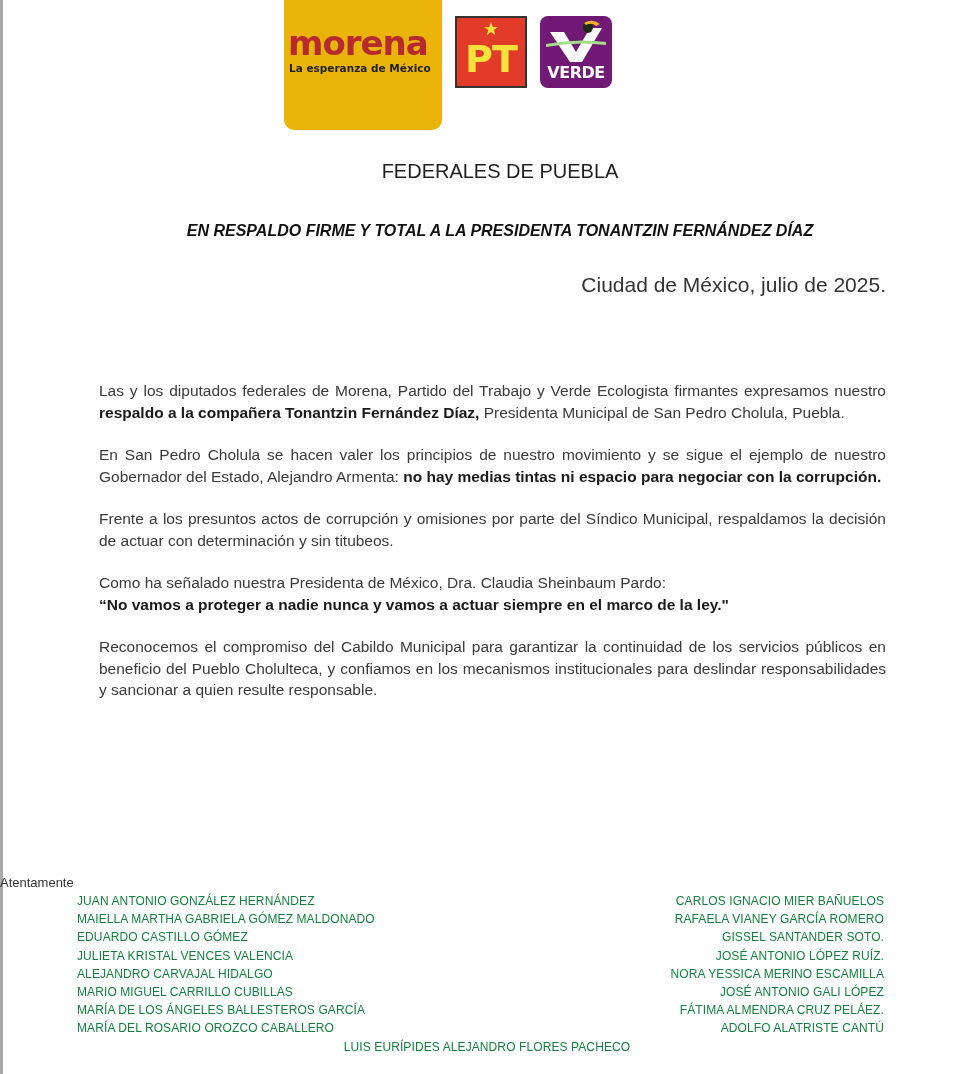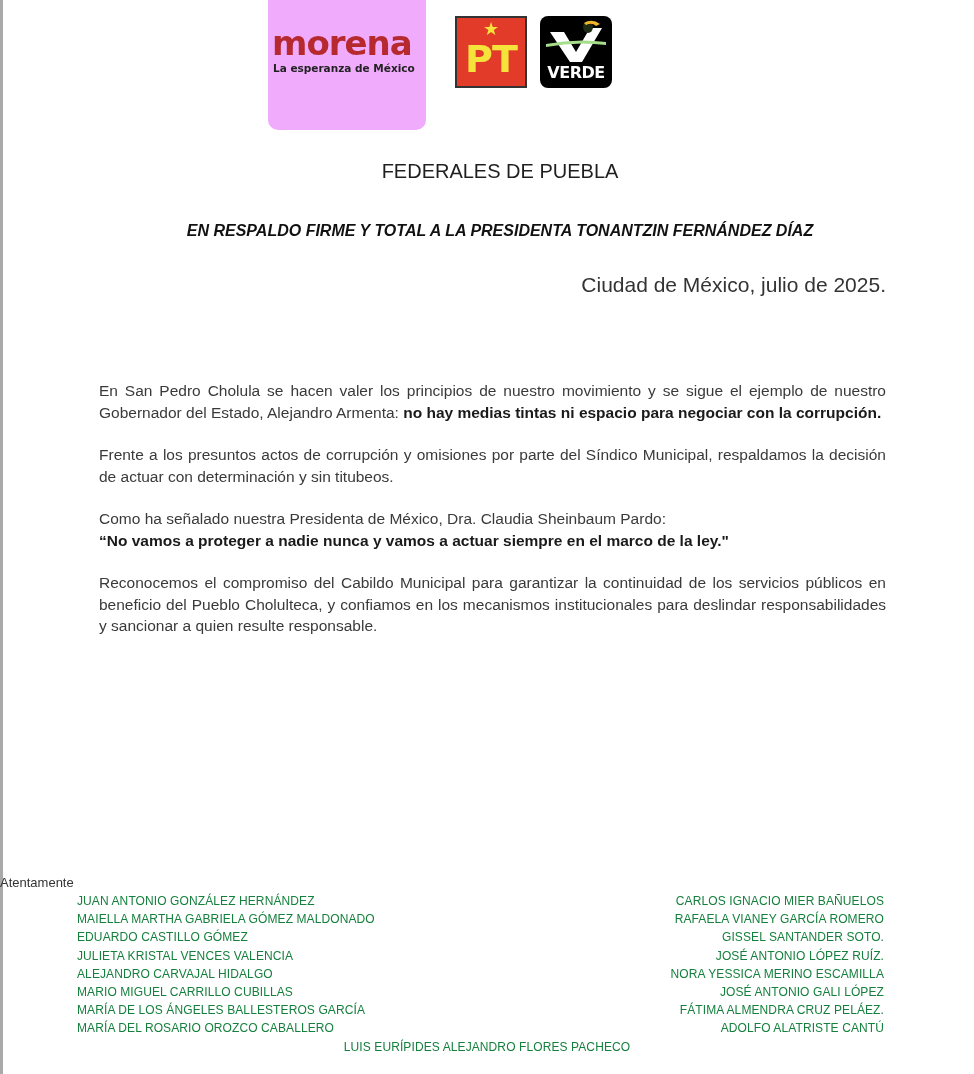--- a/index.html
+++ b/index.html
@@ -3,43 +3,43 @@
 <meta charset="utf-8">
 <style>
   html, body { margin: 0; padding: 0; }
   body {
     width: 974px; height: 1074px; background: #ffffff; position: relative; overflow: hidden;
     font-family: "Liberation Sans", "DejaVu Sans", sans-serif; color: #2b2b2b;
   }
   .left-edge { position: absolute; left: 0; top: 0; width: 3px; height: 1074px; background: #a9a9a9; }
   
   .logo-card {
-    position: absolute; left: 268px; top: 0; width: 158px; height: 130px;
-    background: #f0abfc; border-radius: 0 0 10px 10px;
+    position: absolute; left: 284px; top: 0; width: 158px; height: 130px;
+    background: #eab308; border-radius: 0 0 10px 10px;
   }
   .morena-word {
     position: absolute; left: 4px; top: 26px; font-family: "DejaVu Sans", sans-serif; font-weight: bold;
     font-size: 34px; color: #b5292f; letter-spacing: -1px; line-height: 1;
   }
   .morena-tag {
     position: absolute; left: 5px; top: 62px; font-family: "DejaVu Sans", sans-serif; font-weight: bold;
     font-size: 10.5px; color: #222; white-space: nowrap;
   }
   .pt-logo {
     position: absolute; left: 455px; top: 16px; width: 72px; height: 72px;
     background: #e23b2a; border: 2px solid #333; box-sizing: border-box;
   }
   .pt-star { position: absolute; left: 0; width: 100%; top: 2px; text-align: center; color: #f5e23a; font-size: 18px; line-height: 1; }
   .pt-text {
     position: absolute; left: 0; width: 100%; top: 22px; text-align: center; color: #f5e23a;
     font-family: "DejaVu Sans", sans-serif; font-weight: bold; font-size: 38px; line-height: 1; letter-spacing: -1px;
   }
   .verde-logo {
     position: absolute; left: 540px; top: 16px; width: 72px; height: 72px;
-    background: #000000; border-radius: 8px;
+    background: #701a75; border-radius: 8px;
   }
   .verde-mark { position: absolute; left: 0; top: 2px; width: 72px; height: 46px; }
   .verde-text {
     position: absolute; left: 0; width: 100%; top: 49px; text-align: center; color: #ffffff;
     font-family: "DejaVu Sans", sans-serif; font-weight: bold; font-size: 16px; line-height: 1; letter-spacing: -0.5px;
   }
   
   .title {
     position: absolute; left: 80px; width: 840px; top: 158px; text-align: center;
     font-size: 20px; line-height: 26px; color: #1f1f1f; font-weight: normal;
@@ -89,20 +89,21 @@
   <div class="verde-text">VERDE</div>
 </div>
 
 <div class="title">
   <div>FEDERALES DE PUEBLA</div>
 </div>
 <div class="subtitle">EN RESPALDO FIRME Y TOTAL A LA PRESIDENTA TONANTZIN FERNÁNDEZ DÍAZ</div>
 <div class="dateline">Ciudad de México, julio de 2025.</div>
 
 <div class="body">
+  <p class="para"><span>Las y los diputados federales de Morena, Partido del Trabajo y Verde Ecologista firmantes expresamos nuestro </span><b>respaldo a la compañera Tonantzin Fernández Díaz,</b><span> Presidenta Municipal de San Pedro Cholula, Puebla.</span></p>
   <p class="para"><span>En San Pedro Cholula se hacen valer los principios de nuestro movimiento y se sigue el ejemplo de nuestro Gobernador del Estado, Alejandro Armenta: </span><b>no hay medias tintas ni espacio para negociar con la corrupción.</b></p>
   <p class="para">Frente a los presuntos actos de corrupción y omisiones por parte del Síndico Municipal, respaldamos la decisión de actuar con determinación y sin titubeos.</p>
   <p class="para">
       <span class="quote-intro">Como ha señalado nuestra Presidenta de México, Dra. Claudia Sheinbaum Pardo:</span>
       <span class="quote">“No vamos a proteger a nadie nunca y vamos a actuar siempre en el marco de la ley."</span>
     </p>
   <p class="para">Reconocemos el compromiso del Cabildo Municipal para garantizar la continuidad de los servicios públicos en beneficio del Pueblo Cholulteca, y confiamos en los mecanismos institucionales para deslindar responsabilidades y sancionar a quien resulte responsable.</p>
 </div>
 
 <div class="closing">Atentamente</div>

